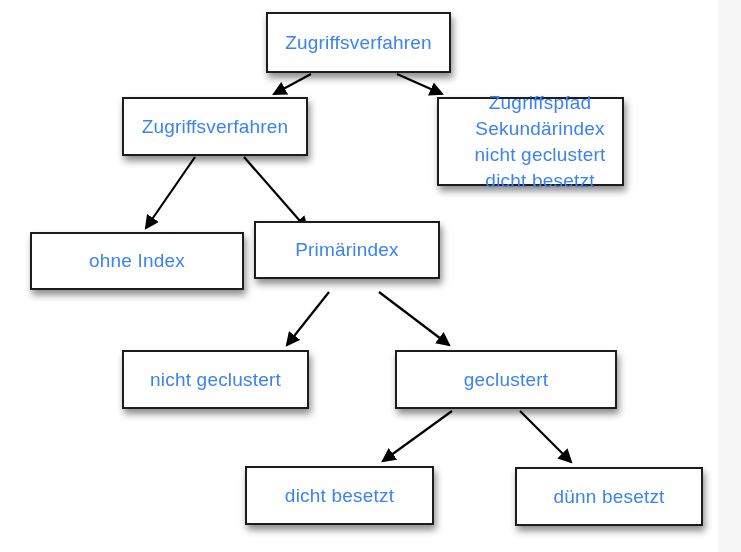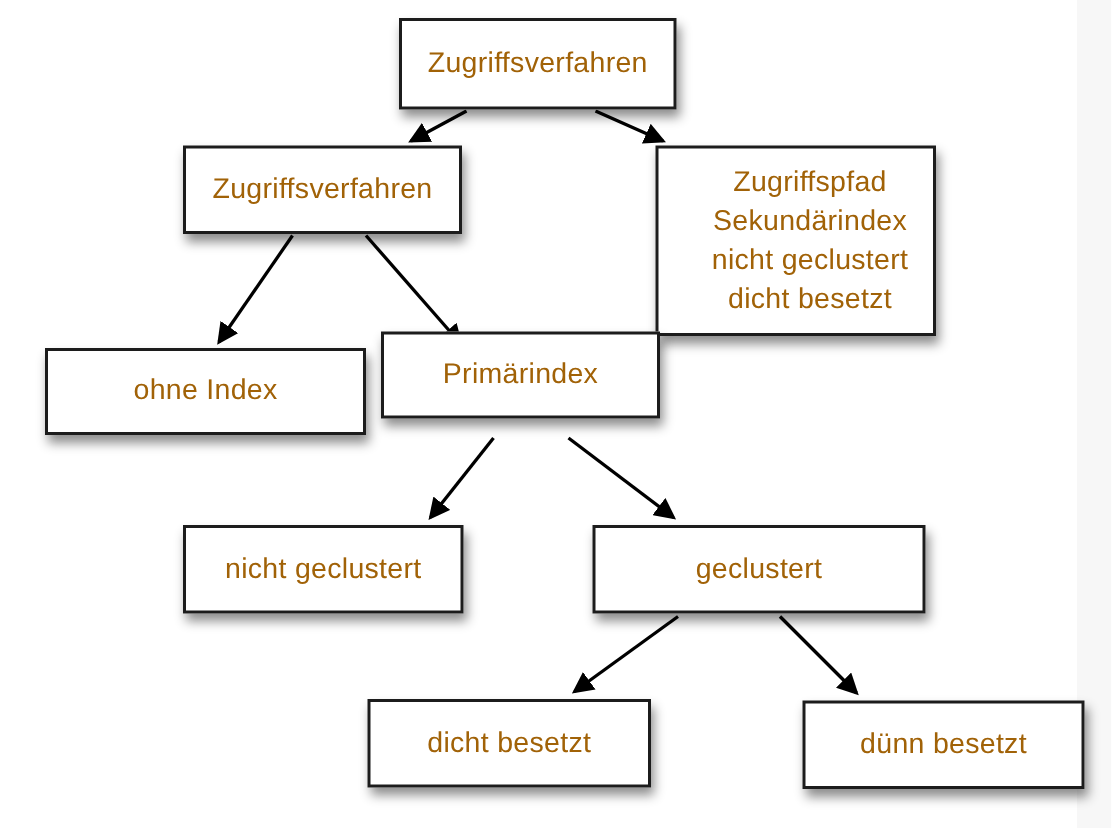--- a/index.html
+++ b/index.html
@@ -7,21 +7,21 @@
     padding: 0;
     background: #ffffff;
   }
   #canvas {
     position: relative;
     width: 741px;
     height: 552px;
     background: #ffffff;
     overflow: hidden;
     font-family: "Liberation Sans", sans-serif;
-    color: #a16207;
+    color: #3b82f6;
   }
   #right-margin {
     position: absolute;
     top: 0;
     right: 0;
     width: 23px;
     height: 552px;
     background: #f7f7f7;
   }
   #arrow-layer {
@@ -44,27 +44,27 @@
     justify-content: center;
     text-align: center;
     font-size: 19px;
     letter-spacing: 0.2px;
   }
   .node .line { line-height: 26px; }
   .node .italic { }
 
   #node-zugriffsverfahren { left: 266px; top: 12px;  width: 185px; height: 61px; }
   #node-dateiorganisation { left: 122px; top: 97px;  width: 186px; height: 59px; }
-  #node-zugriffspfad      { left: 437px; top: 97px;  width: 187px; height: 127px; padding-left: 19px; }
+  #node-zugriffspfad      { left: 437px; top: 97px;  width: 187px; height: 89px; padding-left: 19px; }
   #node-ohne-index        { left: 30px;  top: 232px; width: 214px; height: 58px; }
   #node-primaerindex      { left: 254px; top: 221px; width: 186px; height: 58px; }
   #node-nicht-geclustert  { left: 122px; top: 350px; width: 187px; height: 59px; }
   #node-geclustert        { left: 395px; top: 350px; width: 222px; height: 59px; }
   #node-dicht-besetzt     { left: 245px; top: 466px; width: 189px; height: 59px; }
-  #node-duenn-besetzt     { left: 515px; top: 467px; width: 188px; height: 59px; margin-left: 20px; }
+  #node-duenn-besetzt     { left: 515px; top: 467px; width: 188px; height: 59px; }
 
   .edge {
     stroke: #000000;
     stroke-width: 2.2;
   }
 </style>
 </head>
 <body>
 
 <div id="canvas">

